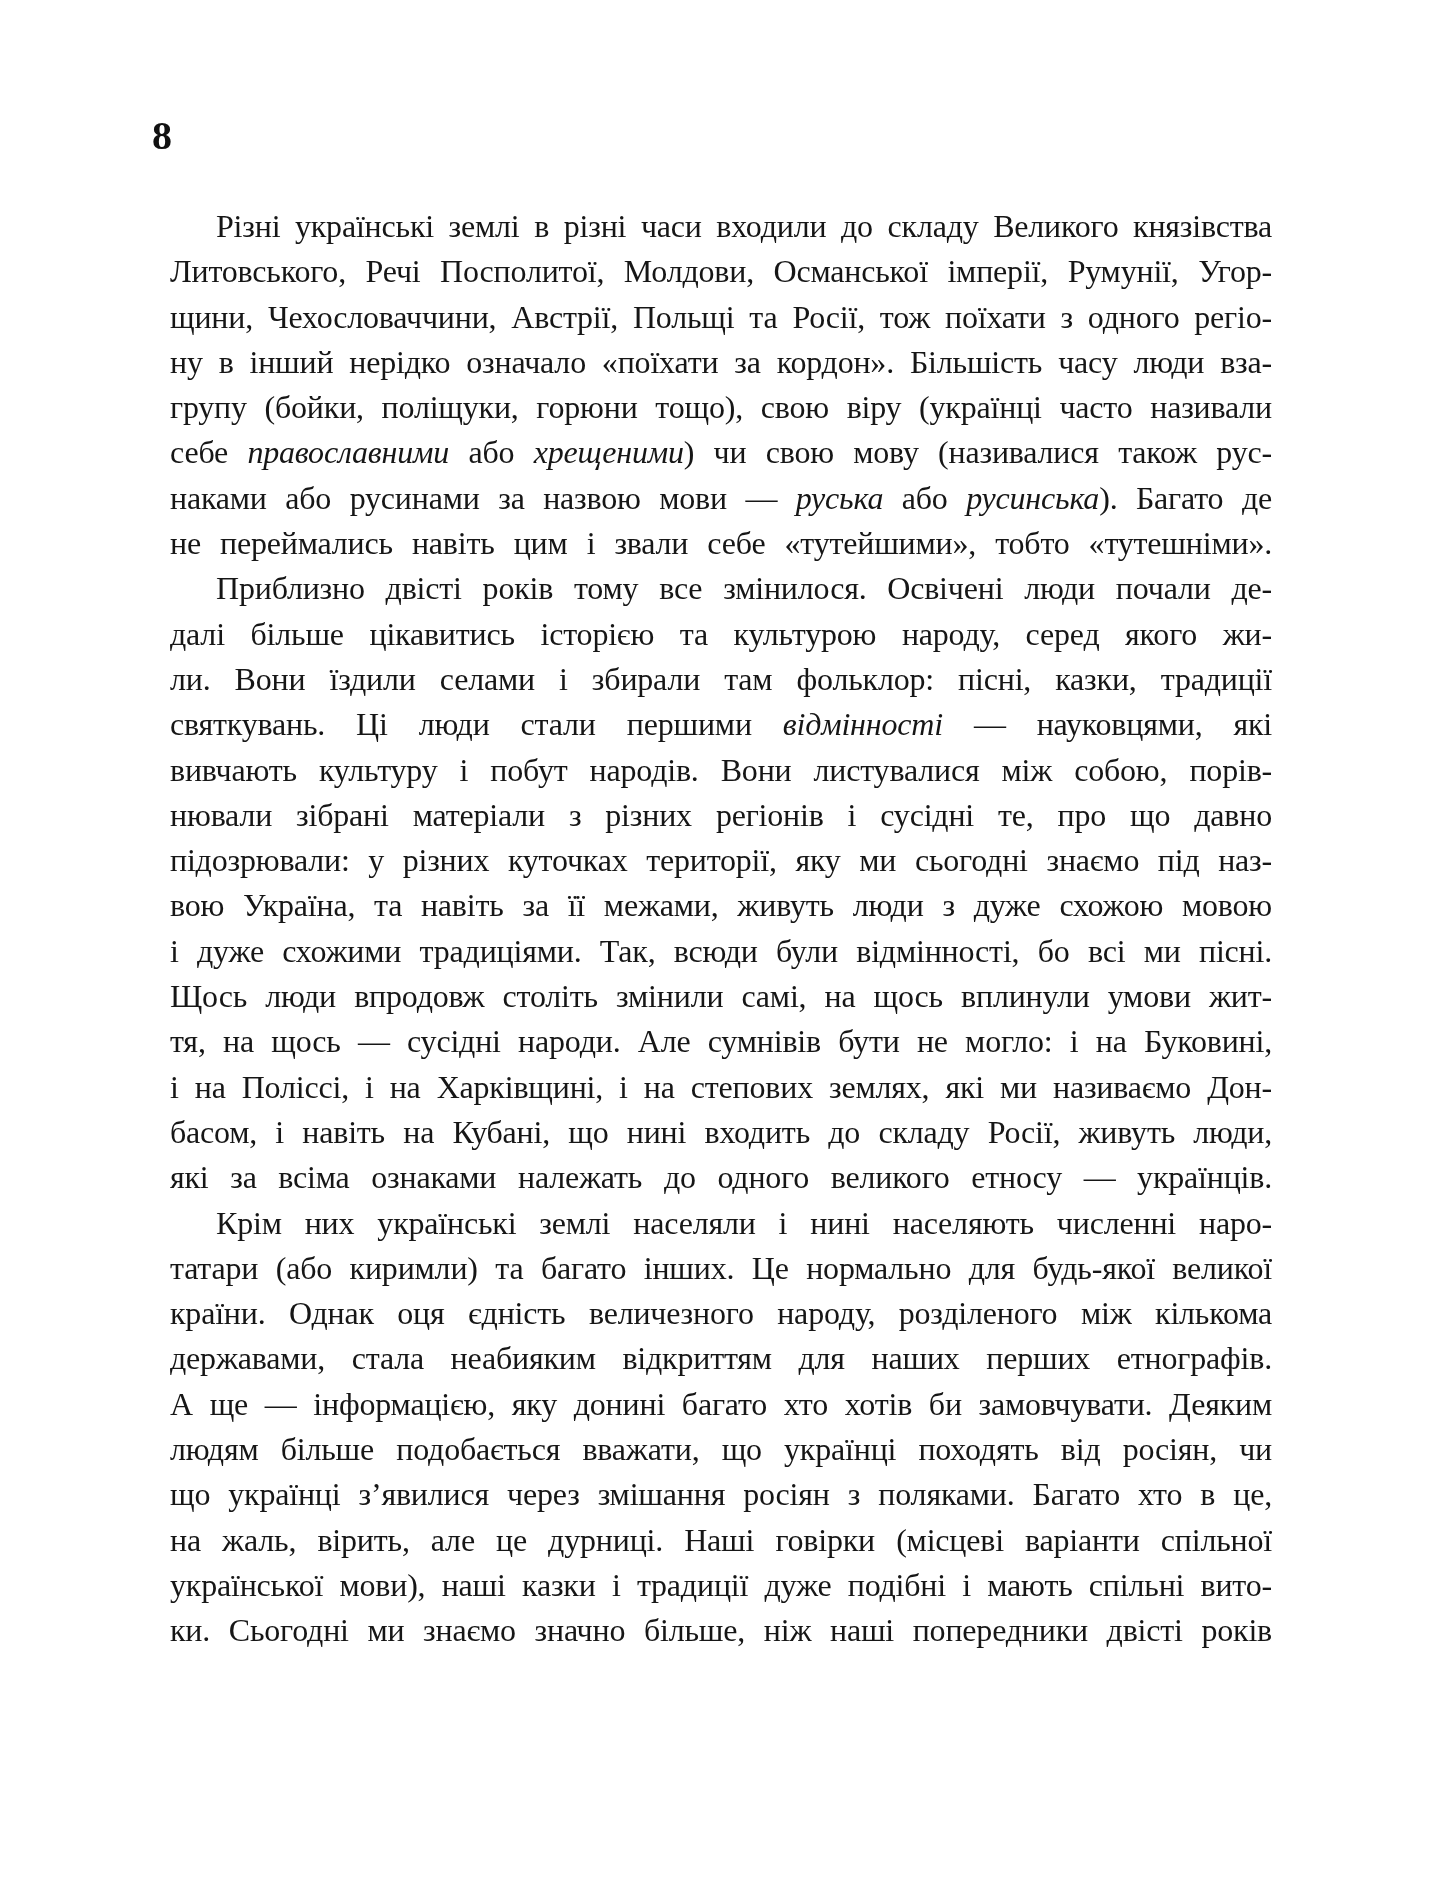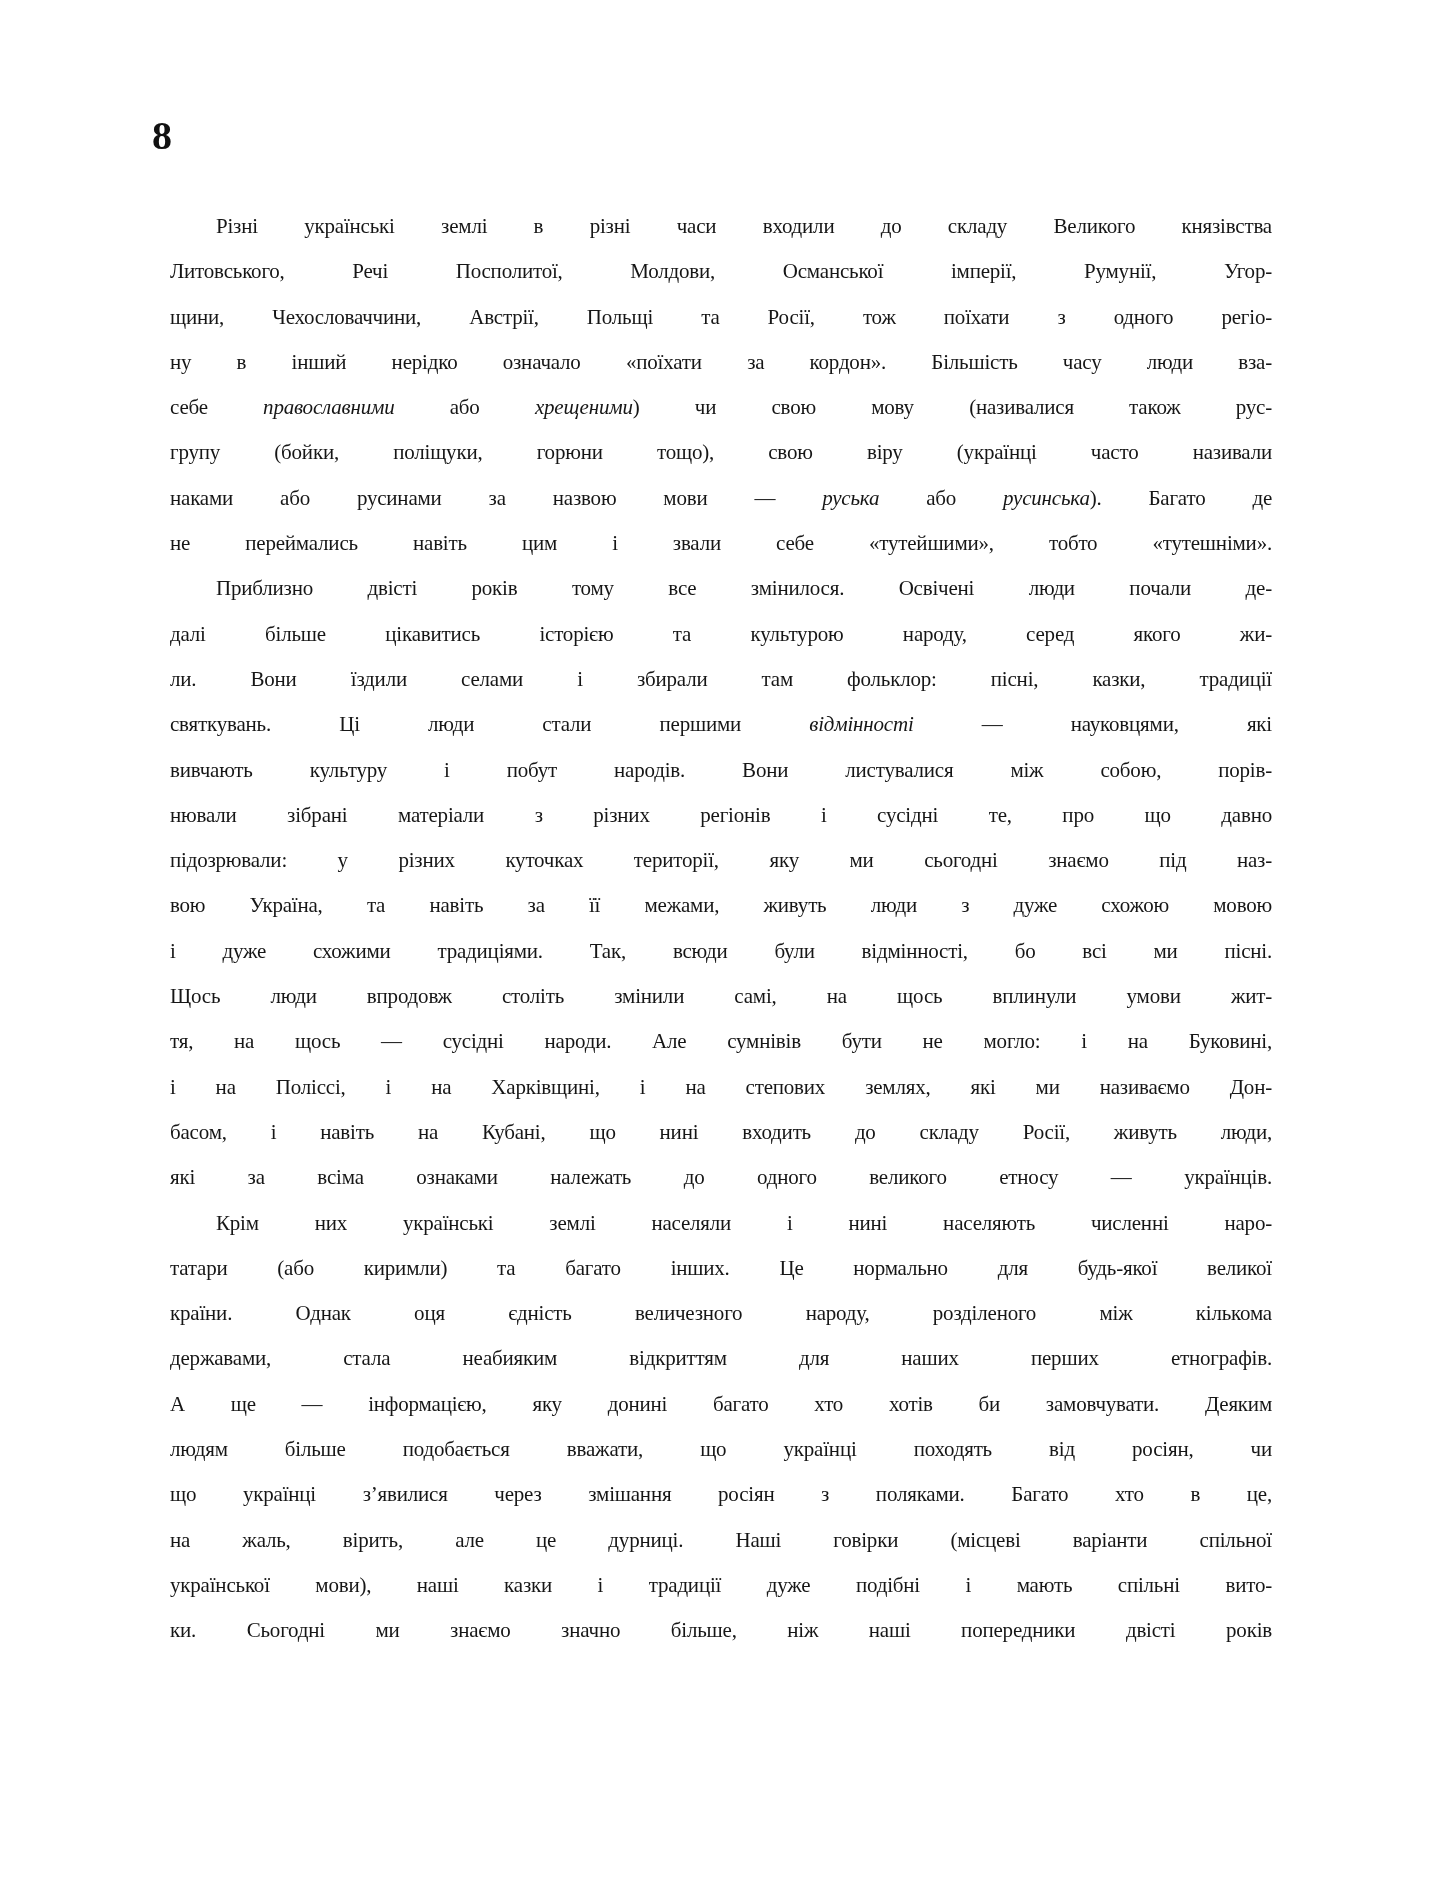--- a/index.html
+++ b/index.html
@@ -29,21 +29,21 @@
     position: absolute;
     left: 170px;
     top: 204px;
     width: 1102px;
   }
   .paragraph {
     margin: 0;
     padding: 0;
   }
   .line {
-    font-size: 21px;
+    font-size: 32px;
     line-height: 45.3px;
     height: 45.3px;
     overflow: hidden;
     letter-spacing: -0.2px;
     text-align: justify;
     text-align-last: justify;
     white-space: normal;
   }
   .line.indent {
     padding-left: 46px;
@@ -57,22 +57,22 @@
 <body>
 
 <div class="page">
   <div class="page-number">8</div>
   <div class="text-block" id="text-block">
       <div class="paragraph">
         <div class="line indent"><span>Різні українські землі в різні часи входили до складу Великого князівства</span></div>
         <div class="line"><span>Литовського, Речі Посполитої, Молдови, Османської імперії, Румунії, Угор-</span></div>
         <div class="line"><span>щини, Чехословаччини, Австрії, Польщі та Росії, тож поїхати з одного регіо-</span></div>
         <div class="line"><span>ну в інший нерідко означало «поїхати за кордон». Більшість часу люди вза-</span></div>
+        <div class="line"><span>групу (бойки, поліщуки, горюни тощо), свою віру (українці часто називали</span></div>
         <div class="line"><span>себе </span><em>православними</em><span> або </span><em>хрещеними</em><span>) чи свою мову (називалися також рус-</span></div>
-        <div class="line"><span>групу (бойки, поліщуки, горюни тощо), свою віру (українці часто називали</span></div>
         <div class="line"><span>наками або русинами за назвою мови — </span><em>руська</em><span> або </span><em>русинська</em><span>). Багато де</span></div>
         <div class="line"><span>не переймались навіть цим і звали себе «тутейшими», тобто «тутешніми».</span></div>
       </div>
       <div class="paragraph">
         <div class="line indent"><span>Приблизно двісті років тому все змінилося. Освічені люди почали де-</span></div>
         <div class="line"><span>далі більше цікавитись історією та культурою народу, серед якого жи-</span></div>
         <div class="line"><span>ли. Вони їздили селами і збирали там фольклор: пісні, казки, традиції</span></div>
         <div class="line"><span>святкувань. Ці люди стали першими </span><em>відмінності</em><span> — науковцями, які</span></div>
         <div class="line"><span>вивчають культуру і побут народів. Вони листувалися між собою, порів-</span></div>
         <div class="line"><span>нювали зібрані матеріали з різних регіонів і сусідні те, про що давно</span></div>

